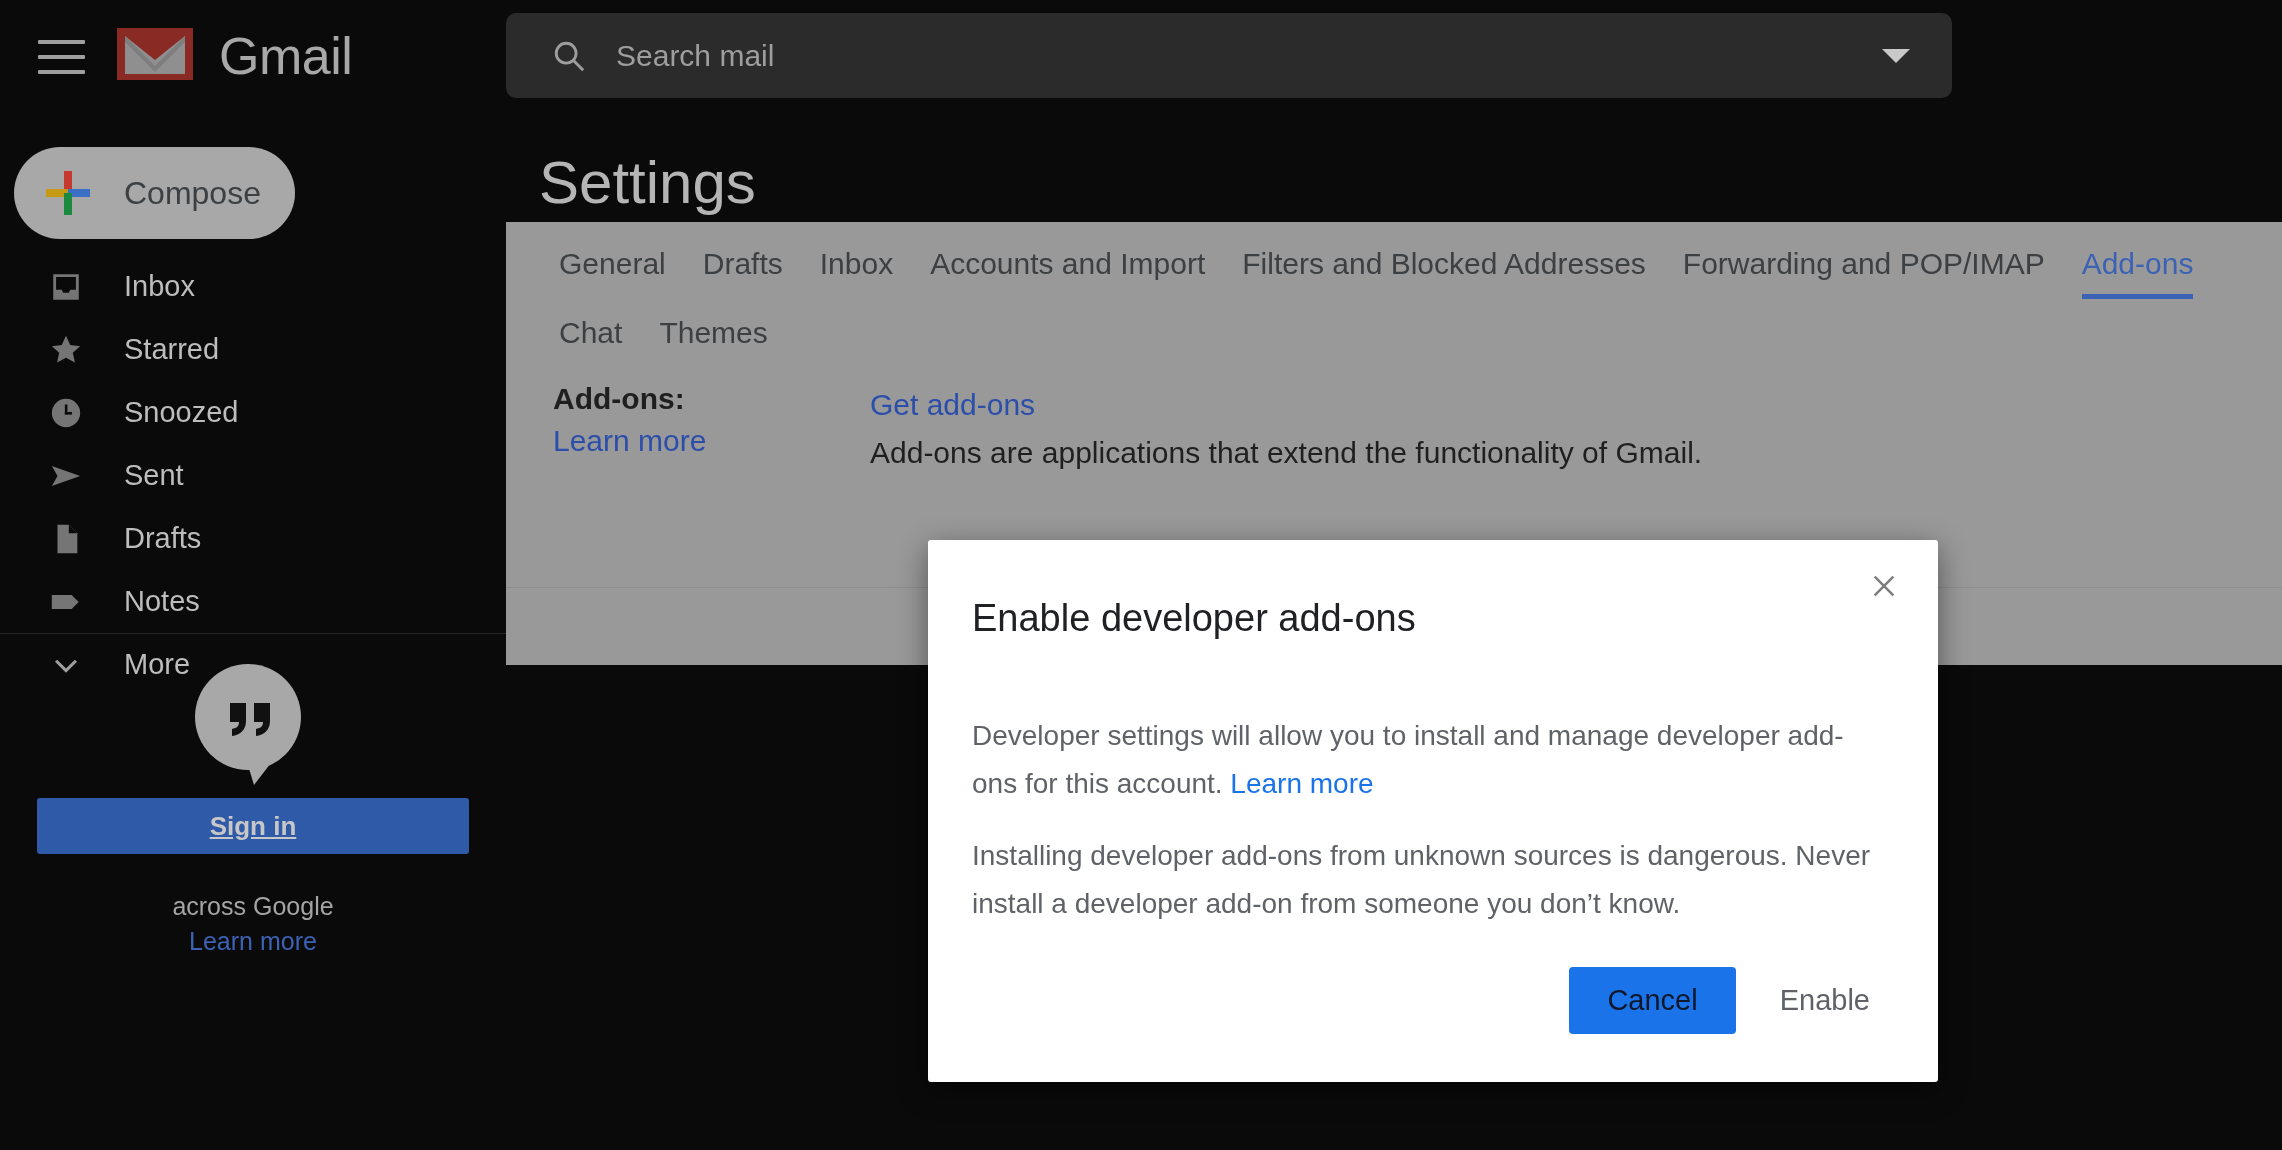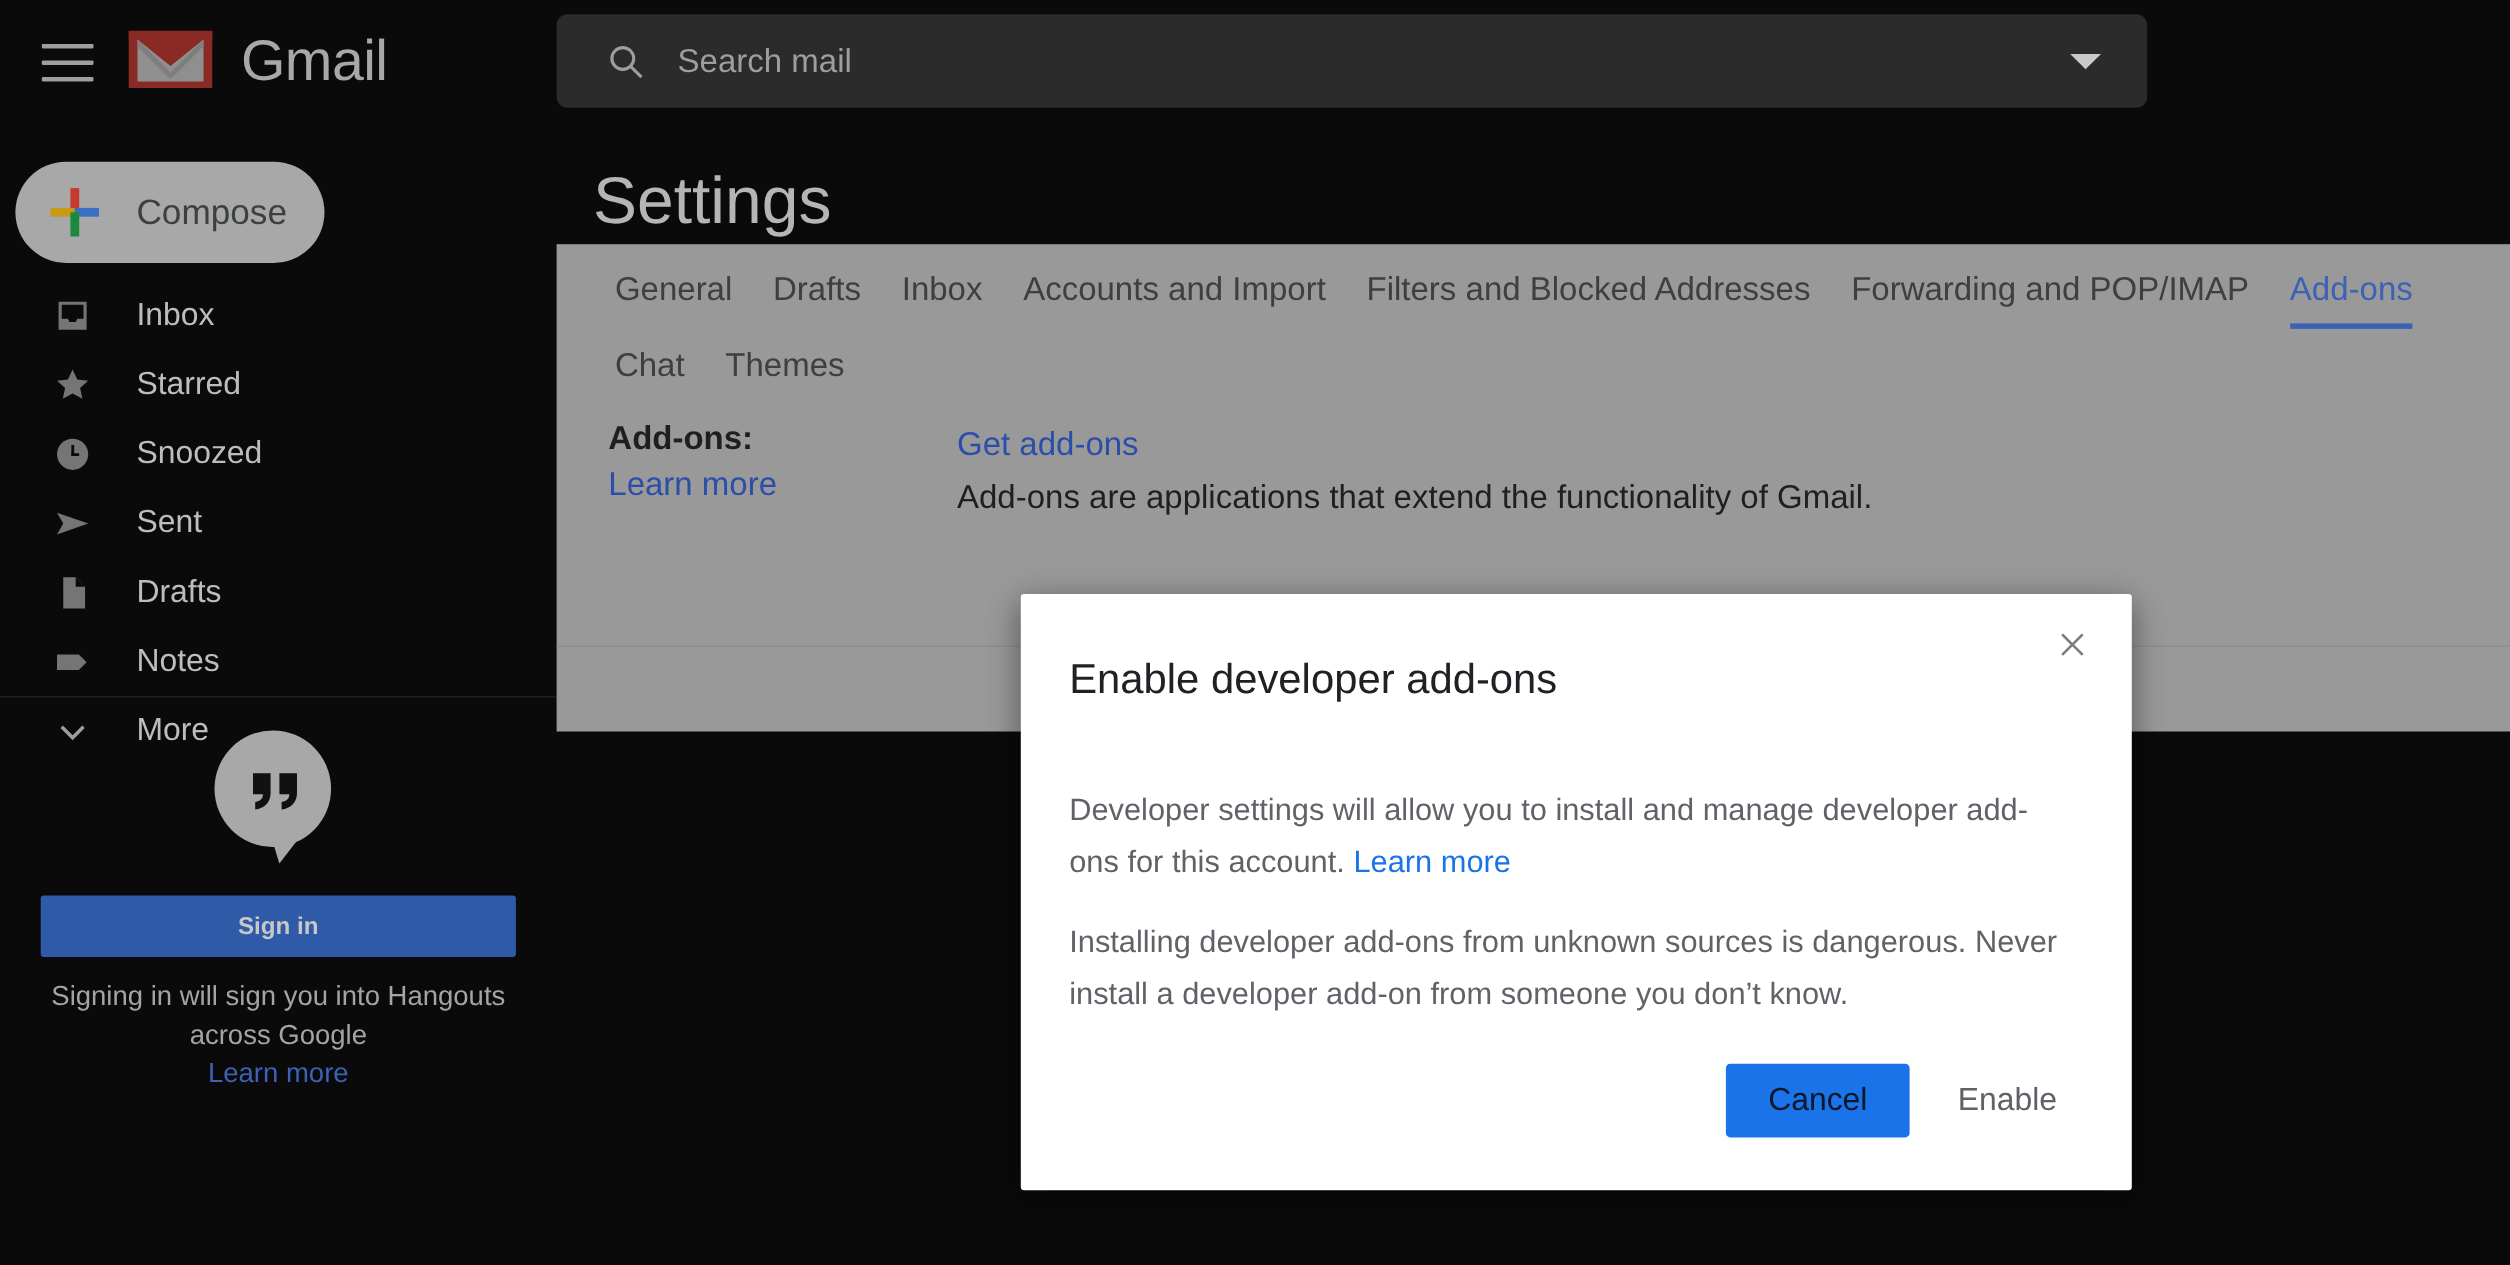--- a/index.html
+++ b/index.html
@@ -38,23 +38,23 @@
 
   .nav { position: absolute; left: 0; top: 130px; width: 506px; }
   .nav-item { height: 63px; display: flex; align-items: center; padding-left: 46px; cursor: pointer; }
   .nav-icon { width: 40px; height: 40px; flex: none; display: flex; align-items: center; justify-content: center; }
   .nav-label { font-size: 29px; color: #bdbdbd; margin-left: 38px; }
 
   .divider { position: absolute; left: 0; top: 508px; width: 506px; height: 1px; background: #262626; }
 
   .hangouts { position: absolute; left: 0; top: 509px; width: 506px; }
   .hangouts-icon { position: absolute; left: 188px; top: 25px; width: 120px; height: 128px; }
-  .signin-btn { position: absolute; left: 37px; top: 180px; width: 432px; height: 56px;
+  .signin-btn { position: absolute; left: 37px; top: 164px; width: 432px; height: 56px;
                 background: #2f5aa8; border: none; border-radius: 3px; color: #c7c7c7;
-                font-size: 22px; font-weight: bold; font-family: "Liberation Sans", sans-serif; cursor: pointer; }
+                font-size: 26px; font-weight: bold; font-family: "Liberation Sans", sans-serif; cursor: pointer; text-decoration: underline; }
   .hangouts-note { position: absolute; left: 0; top: 255px; width: 506px; text-align: center;
                    font-size: 25px; color: #a4a4a4; line-height: 35px; }
   .hangouts-link { color: #3b62b5; cursor: pointer; }
 
   
   .settings-title { position: absolute; left: 539px; top: 148px; font-size: 60px; color: #b5b5b5; }
   .settings-panel { position: absolute; left: 506px; top: 222px; width: 1776px; height: 443px; background: #999999; }
   .tabs { position: relative; padding: 0 0 0 53px; display: flex; flex-wrap: wrap; }
   .tab { position: relative; font-size: 30px; color: #3c4043; padding: 25px 0 10px 0; margin-right: 37px; cursor: pointer; white-space: nowrap; }
   .tab.active { color: #3b62b5; }
@@ -198,21 +198,20 @@
       <div class="hangouts-icon">
         <svg width="120" height="128" viewBox="0 0 120 128">
           <circle cx="60" cy="58" r="53" fill="#a8a8a8"></circle>
           <polygon points="58,100 86,100 66,126" fill="#a8a8a8"></polygon>
           <path d="M42 44h16v18c0 9-6 14-14 15v-7c5-1 7-3 7-7h-9z" fill="#111111"></path>
           <path d="M66 44h16v18c0 9-6 14-14 15v-7c5-1 7-3 7-7h-9z" fill="#111111"></path>
         </svg>
       </div>
       <button class="signin-btn">Sign in</button>
       <div class="hangouts-note">
-        <div>Signing in will sign you into Hangouts</div>
         <div>across Google</div>
         <div class="hangouts-link">Learn more</div>
       </div>
     </div>
   </div>
 
   <div class="settings-title">Settings</div>
 
   <div class="settings-panel">
     <div class="tabs">

